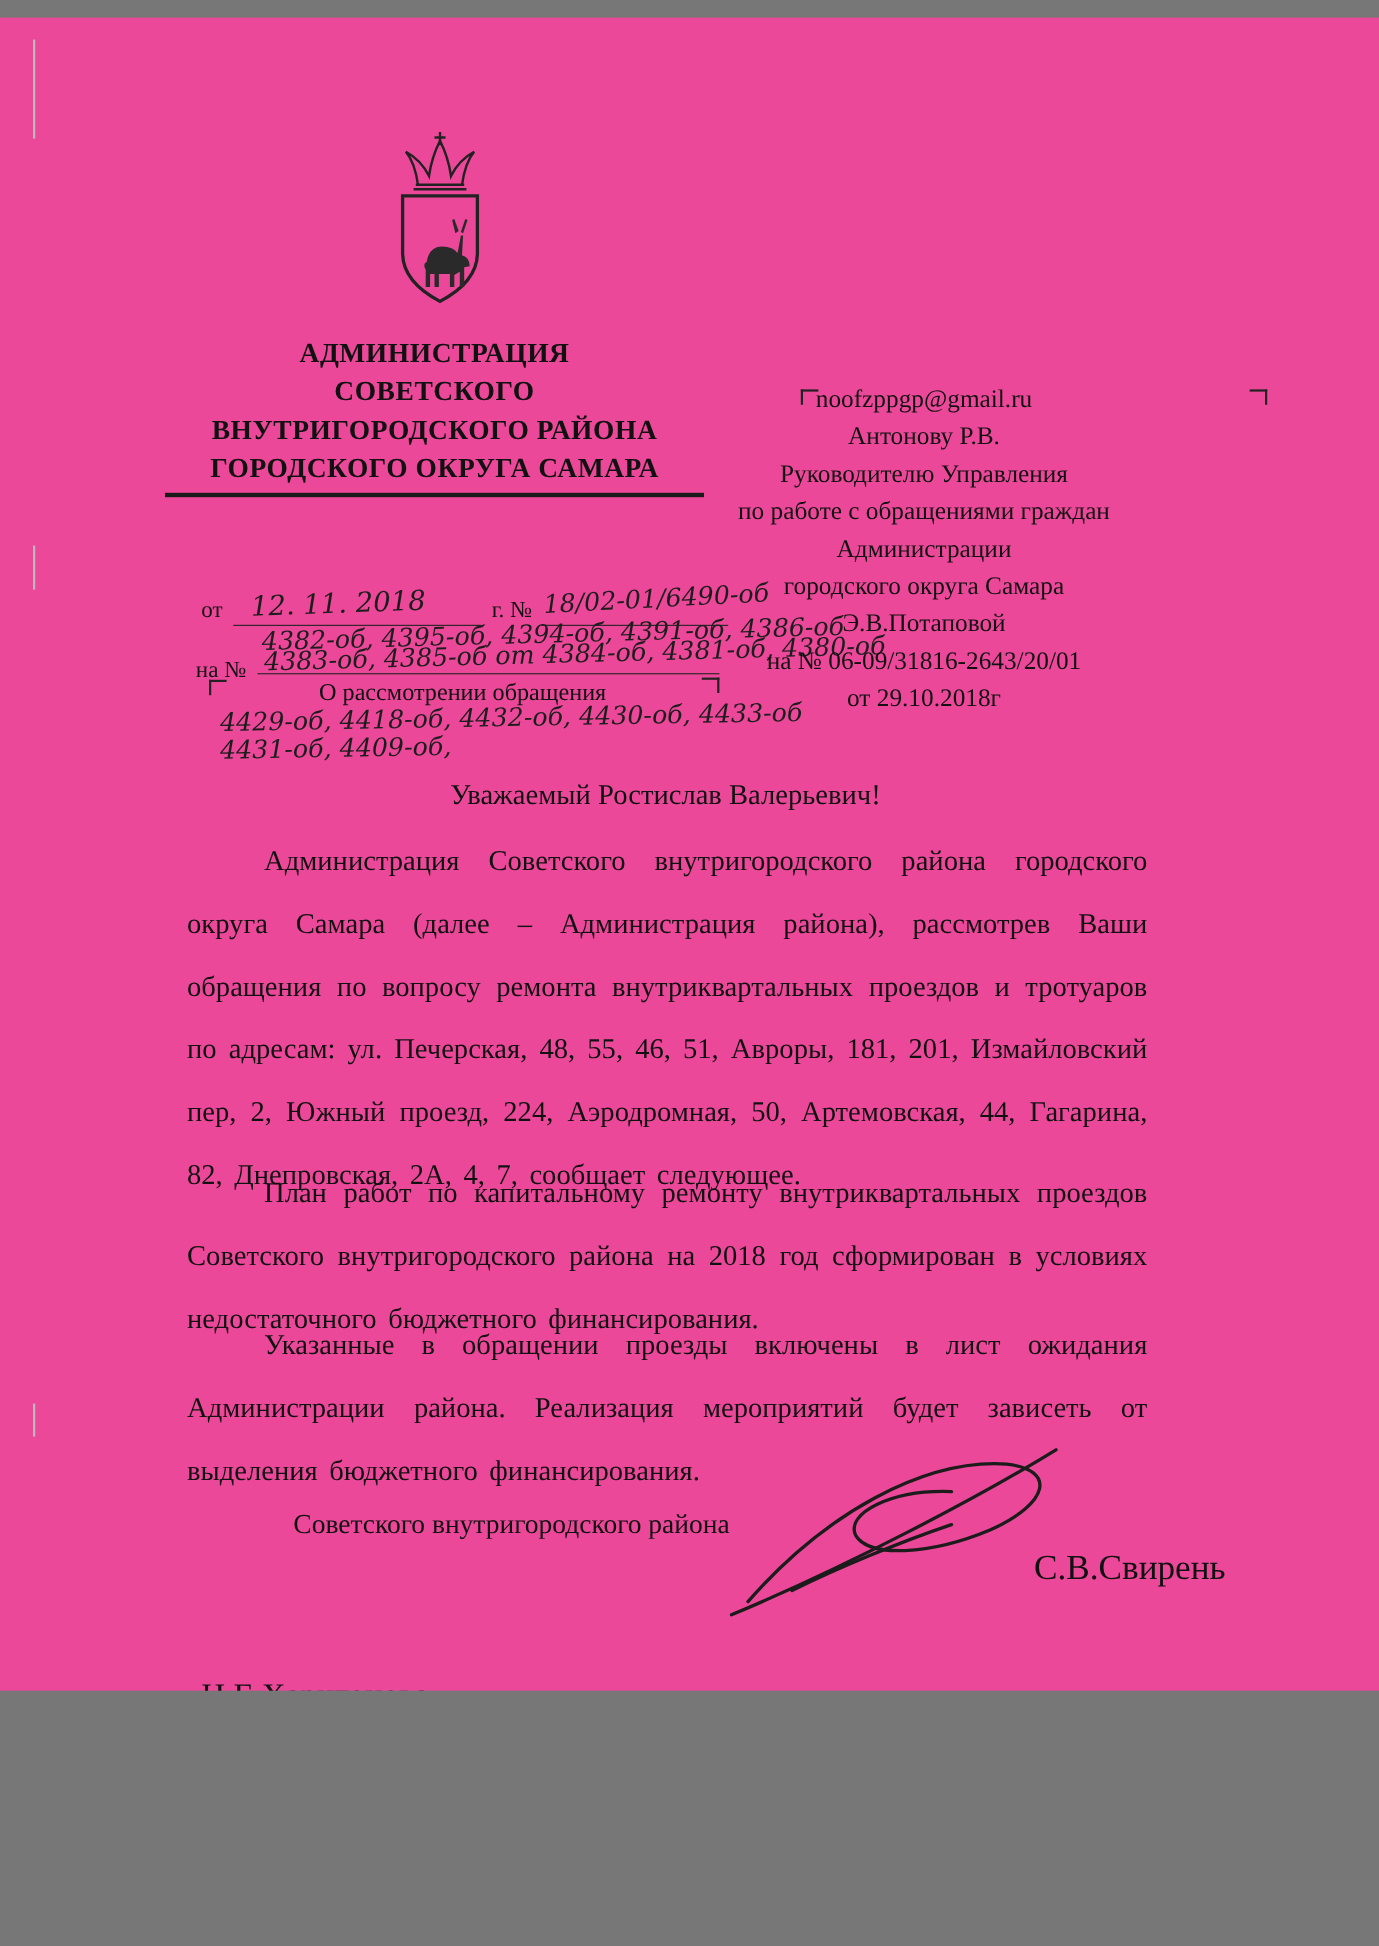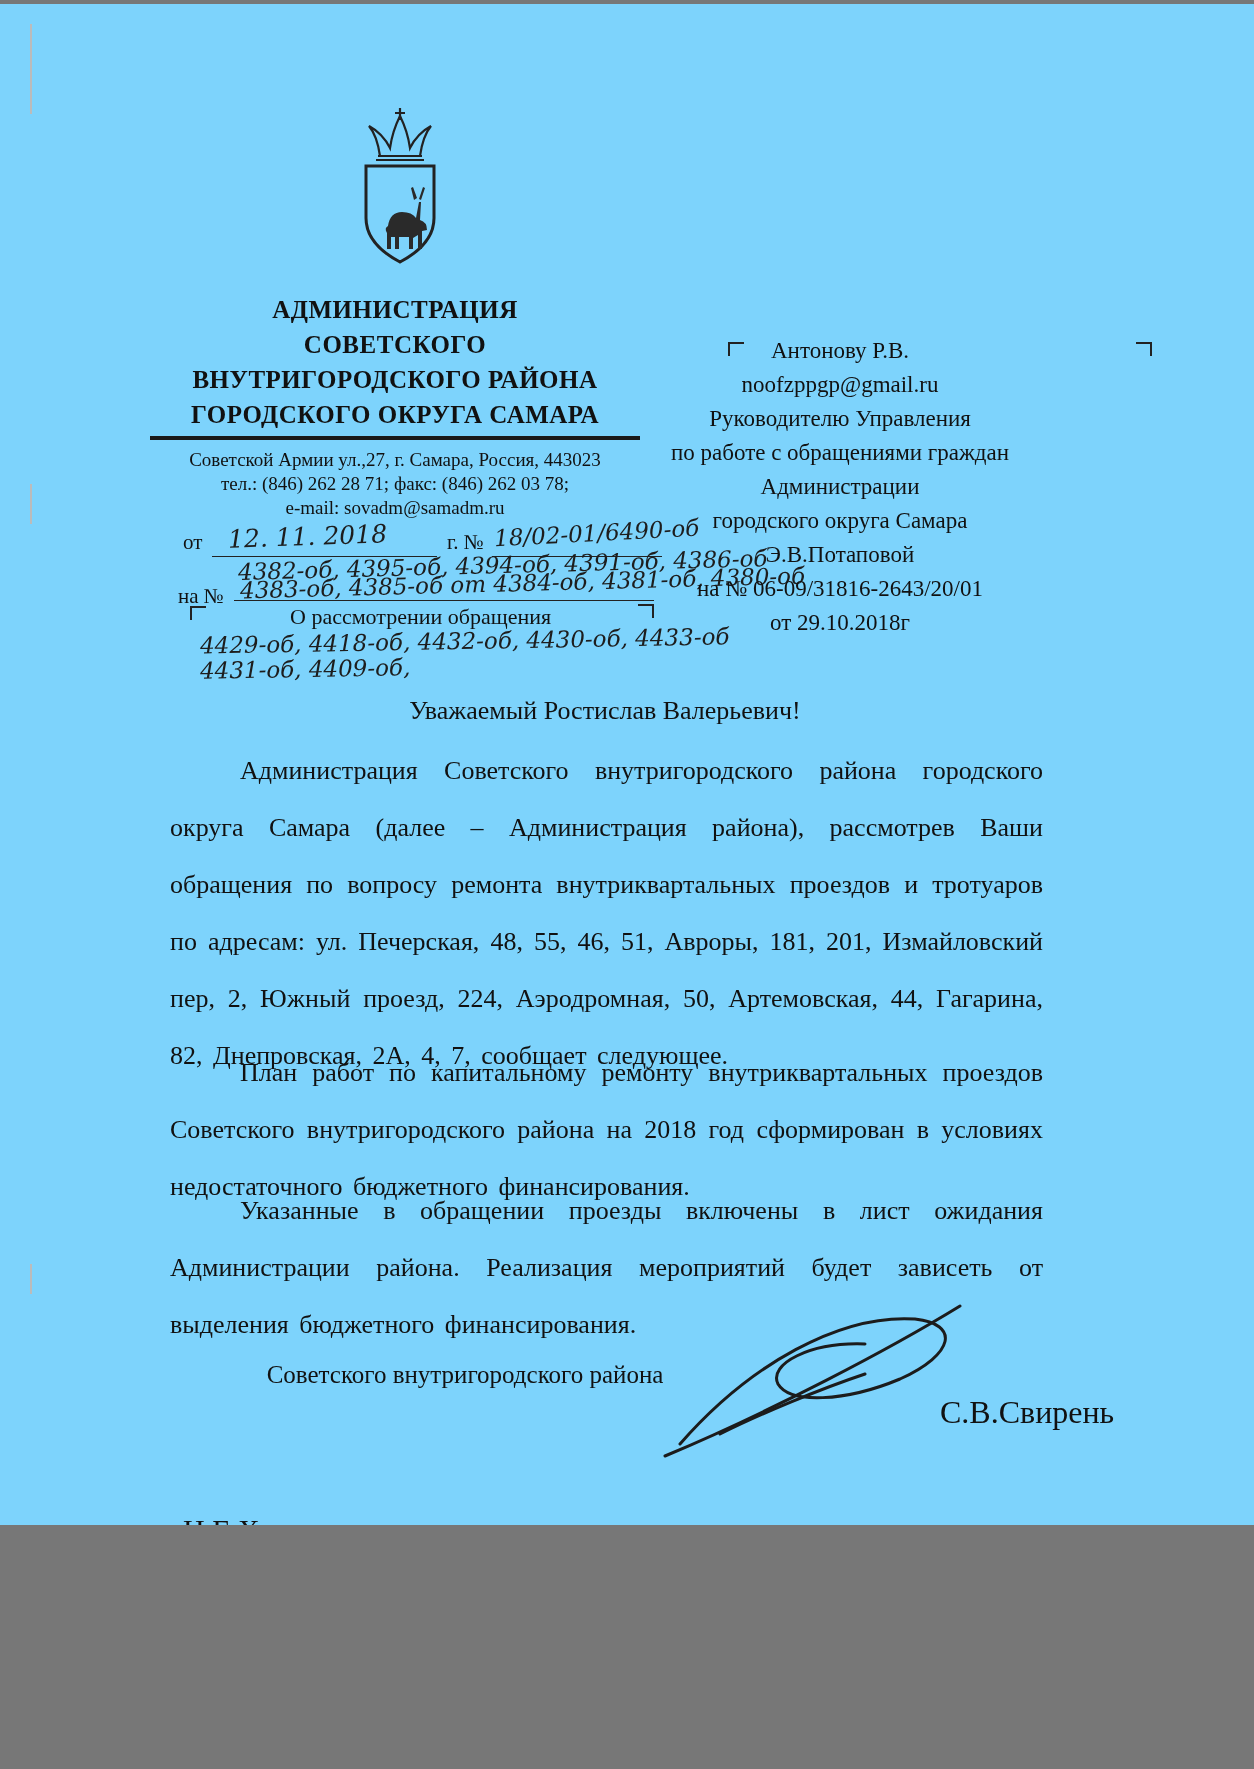--- a/index.html
+++ b/index.html
@@ -1,20 +1,20 @@
 <!DOCTYPE html>
 <html><head>
 <meta charset="utf-8">
 <style>
   html,body{margin:0;padding:0;background:#777;}
   .page{
     position:relative;
     width:1254px;height:1521px;
-    margin:4px auto;
-    background:#7dd3fc;
+    margin:16px auto;
+    background:#ec4899;
     font-family:"Liberation Serif","DejaVu Serif",serif;
     color:#111;
     overflow:hidden;
   }
   
   .emblem{position:absolute;left:340px;top:100px;width:120px;height:165px;}
   
   .org-block{
     position:absolute;left:150px;top:288px;width:490px;
     text-align:center;font-weight:bold;font-size:25px;line-height:35px;
@@ -104,25 +104,20 @@
   </div>
 
   <div class="org-block">
     <div>АДМИНИСТРАЦИЯ</div>
     <div>СОВЕТСКОГО</div>
     <div>ВНУТРИГОРОДСКОГО РАЙОНА</div>
     <div>ГОРОДСКОГО  ОКРУГА САМАРА</div>
   </div>
   <div class="org-underline"></div>
 
-  <div class="org-address">
-    <div>Советской Армии ул.,27, г. Самара, Россия, 443023</div>
-    <div>тел.: (846) 262 28 71; факс: (846) 262 03 78;</div>
-    <div>e-mail: sovadm@samadm.ru</div>
-  </div>
 
   <span class="req" style="left:183px;top:526px;">от</span>
   <span class="u-line" style="left:212px;top:552px;width:225px;"></span>
   <span class="hw hand" style="left:228px;top:518px;transform:rotate(-2deg);font-size:25px;">12. 11. 2018</span>
 
   <span class="req" style="left:447px;top:526px;">г. №</span>
   <span class="u-line" style="left:492px;top:552px;width:170px;"></span>
   <span class="hw hand" style="left:494px;top:516px;transform:rotate(-3deg);">18/02-01/6490-об</span>
 
   <span class="hw hand" style="left:238px;top:548px;transform:rotate(-1.5deg);">4382-об,  4395-об,  4394-об, 4391-об, 4386-об</span>
@@ -135,22 +130,22 @@
   <span class="req" style="left:290px;top:600px;font-size:22px;">О рассмотрении обращения</span>
   <span class="corner tr" style="left:638px;top:600px;"></span>
 
   <span class="hw hand" style="left:200px;top:624px;transform:rotate(-1deg);">4429-об,  4418-об,  4432-об,  4430-об, 4433-об</span>
   <span class="hw hand" style="left:200px;top:652px;transform:rotate(-1deg);">4431-об,  4409-об,</span>
 
   <span class="corner tl" style="left:728px;top:338px;"></span>
   <span class="corner tr" style="left:1136px;top:338px;"></span>
 
   <div class="addressee">
+    <span class="addr-line">noofzppgp@gmail.ru</span>
     <span class="addr-line">Антонову Р.В.</span>
-    <span class="addr-line">noofzppgp@gmail.ru</span>
     <span class="addr-gap"></span>
     <span class="addr-line">Руководителю Управления</span>
     <span class="addr-line">по работе с обращениями граждан</span>
     <span class="addr-line">Администрации</span>
     <span class="addr-line">городского округа Самара</span>
     <span class="addr-line">Э.В.Потаповой</span>
     <span class="addr-line">на № 06-09/31816-2643/20/01</span>
     <span class="addr-line">от 29.10.2018г</span>
   </div>
 

